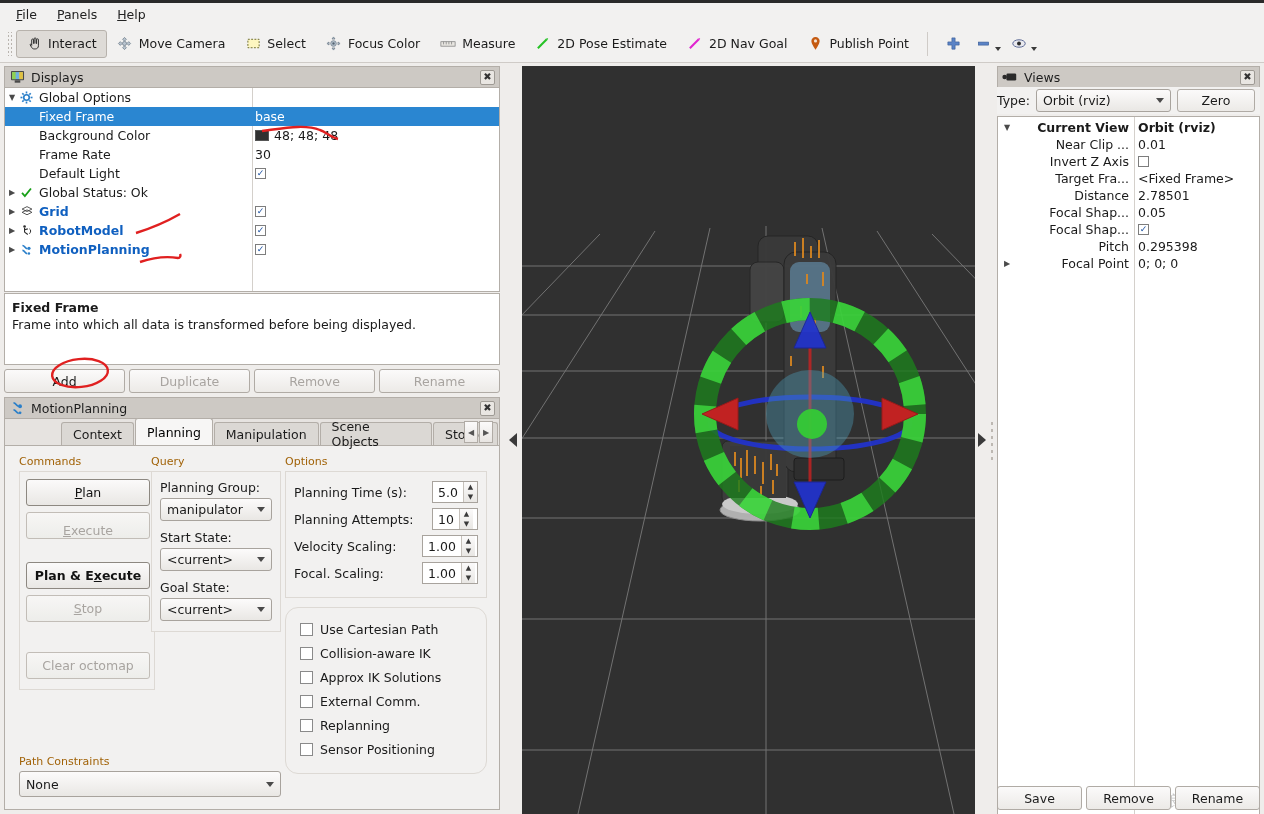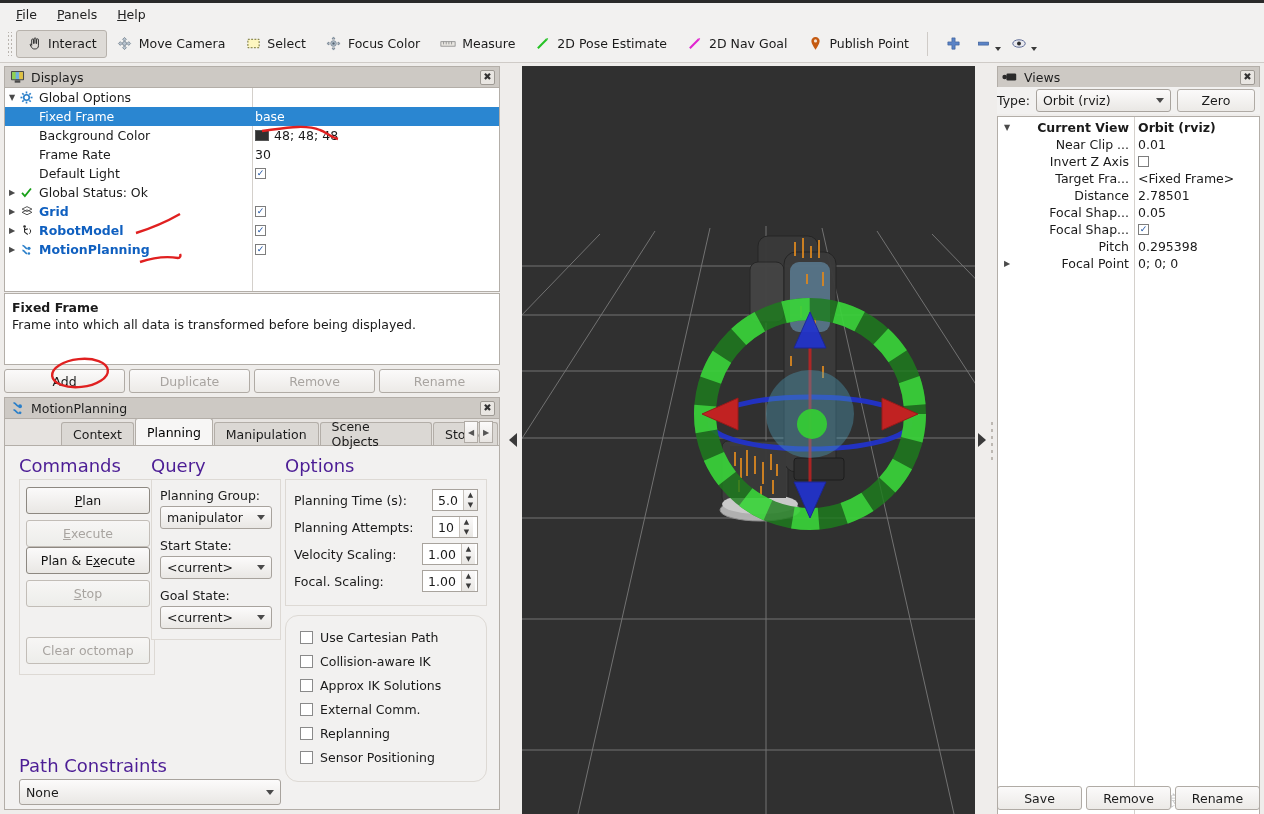--- a/index.html
+++ b/index.html
@@ -94,21 +94,21 @@
     border-bottom:1px solid #b3aea8; background:#e6e3e0; position:relative; }
   .tab { height:23px; padding:0 11px; display:flex;align-items:center;
     font-size:12.5px; border:1px solid #b3aea8; border-bottom:none;
     background:#dbd8d4; margin-right:1px; border-radius:3px 3px 0 0; color:#1b1b1b; }
   .tab.on { background:#f7f6f5; height:27px; color:#000; }
   .tabnav { position:absolute; right:6px; bottom:2px; display:flex; gap:1px; }
   .tabnav div { width:14px;height:22px; border:1px solid #b0aba5; background:linear-gradient(#fbfafa,#e8e5e2);
     display:flex;align-items:center;justify-content:center; font-size:8px; color:#555; }
 
   .grp { position:absolute; }
-  .grp > .lbl { font-size:18px; color:#4c1d95; margin-bottom:3px; }
+  .grp > .lbl { font-size:11px; color:#a16207; margin-bottom:3px; }
   .grpbox { border:1px solid #ddd9d4; background:#f2f1f0; }
 
   .pbtn { width:124px; height:27px; border:1px solid #8d8881; border-radius:3px;
     background:linear-gradient(#fbfafa,#e9e7e4); font-size:12.5px;
     display:flex;align-items:center;justify-content:center; color:#121212; }
   .pbtn.dim { color:#a8a4a0; border-color:#c2bdb7; background:linear-gradient(#f7f6f5,#ededea); }
   .pbtn u { text-decoration: underline; }
 
   .field-lbl { font-size:12.5px; }
   .combo { height:23px; border:1px solid #a8a39d; border-radius:3px;
@@ -475,24 +475,24 @@
           <div>▶</div>
         </div>
       </div>
 
       <div class="grp" style="left:14px; top:36px; width:136px;">
         <div class="lbl">Commands</div>
         <div class="grpbox" style="padding:7px 6px 10px 6px;">
           <div class="pbtn" style="margin-bottom:6px;">
               <span><u>P</u>lan</span>
             </div>
-          <div class="pbtn dim" style="margin-bottom:0;">
+          <div class="pbtn dim" style="margin-bottom:23px;align-items:flex-end;">
               <span><u>E</u>xecute</span>
             </div>
-          <div class="pbtn" style="margin-bottom:6px;">
+          <div class="pbtn" style="margin-bottom:6px;font-weight:bold;">
               <span>Plan &amp; E<u>x</u>ecute</span>
             </div>
           <div class="pbtn dim" style="margin-bottom:30px;">
               <span><u>S</u>top</span>
             </div>
           <div class="pbtn dim">Clear octomap</div>
         </div>
       </div>
 
       <div class="grp" style="left:146px; top:36px; width:130px;">

